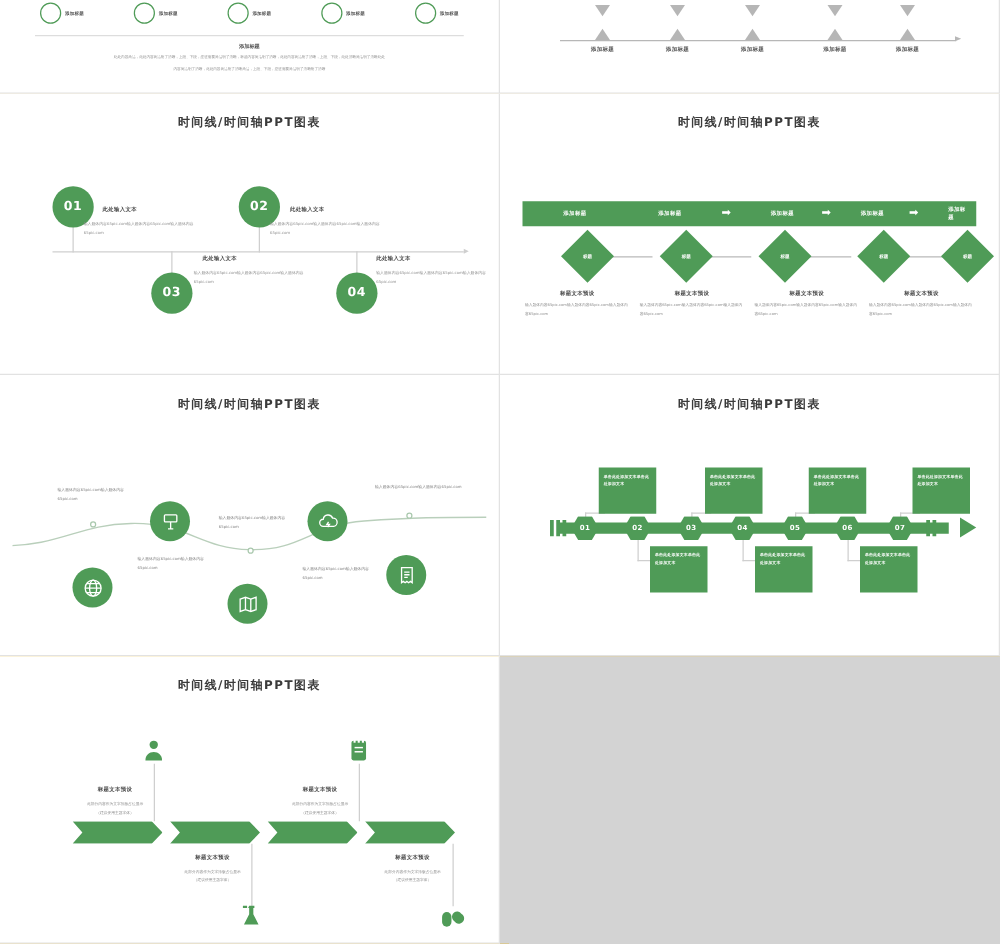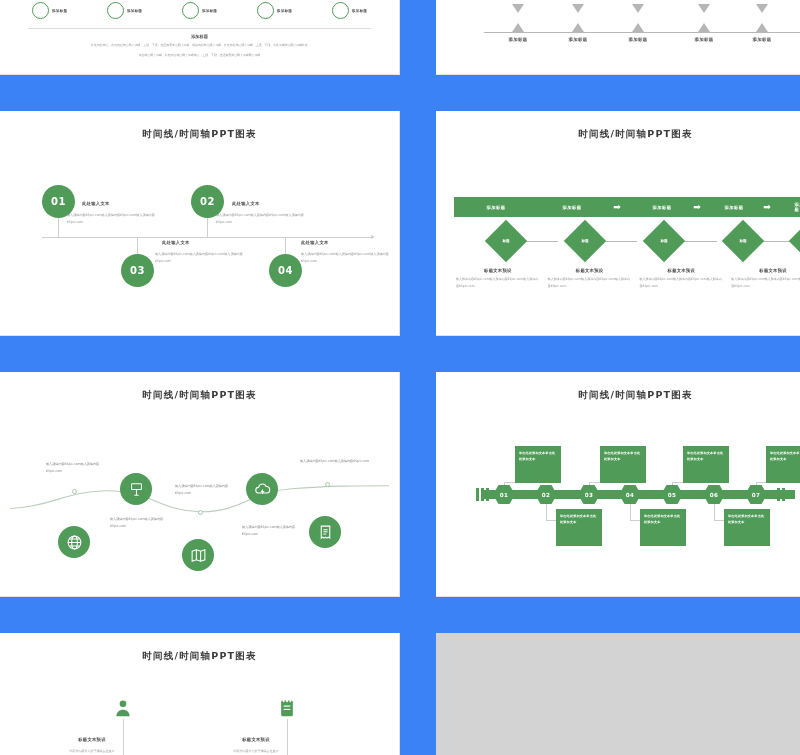--- a/index.html
+++ b/index.html
@@ -8,22 +8,21 @@
     background:#d3d3d3;
     font-family:"DejaVu Sans","Liberation Sans",sans-serif;
     overflow:hidden;
   }
   .grid {
     position:relative;
     width:800px; height:755px;
     display:grid;
     grid-template-columns:400px 400px;
     grid-template-rows:75px 225px 225px 230px;
-    background:#3b82f6;
-    gap:36px;
+    background:#eab308;
   }
   .slide {
     background:#ffffff;
     position:relative;
     overflow:hidden;
     border-right:1px solid #e2e2e2;
     border-bottom:1px solid #e2e2e2;
   }
   .slide.empty { background:#d3d3d3; border:none; }
   .inner { position:absolute; inset:6px 10px 8px 10px; }

